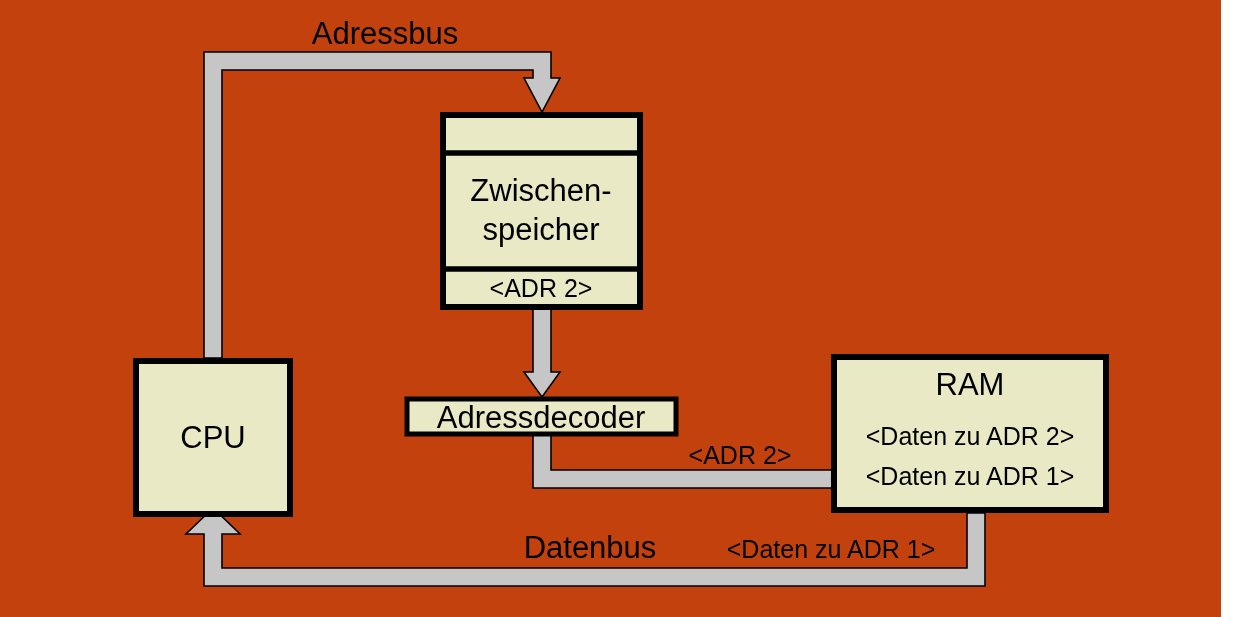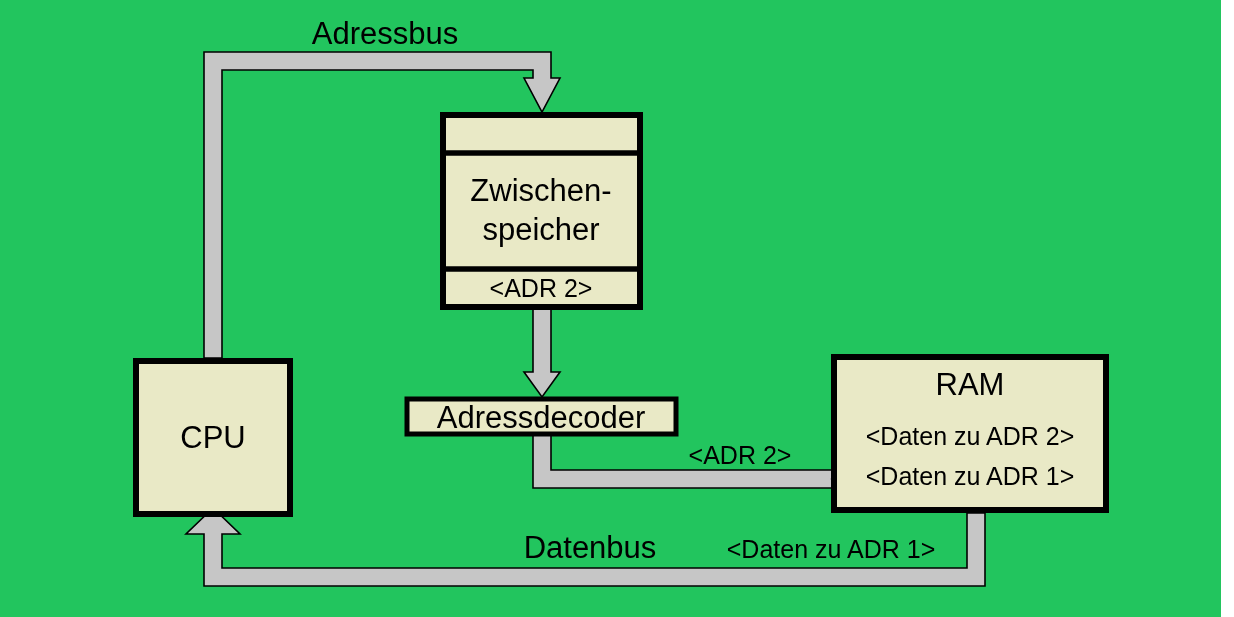--- a/index.html
+++ b/index.html
@@ -11,21 +11,21 @@
   body {
     width: 1234px;
     height: 617px;
     overflow: hidden;
     font-family: "Liberation Sans", sans-serif;
   }
   #diagram-root {
     position: relative;
     width: 1221px;
     height: 617px;
-    background: #22c55e;
+    background: #c2410c;
   }
   svg#diagram-svg {
     display: block;
     width: 1234px;
     height: 617px;
   }
   .bus-shape {
     fill: #c6c6c6;
     stroke: #000000;
     stroke-width: 1.6;

